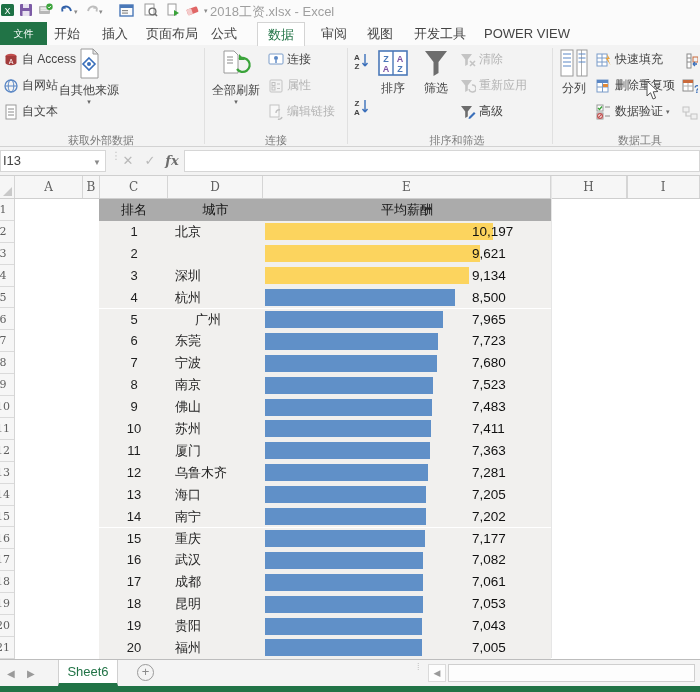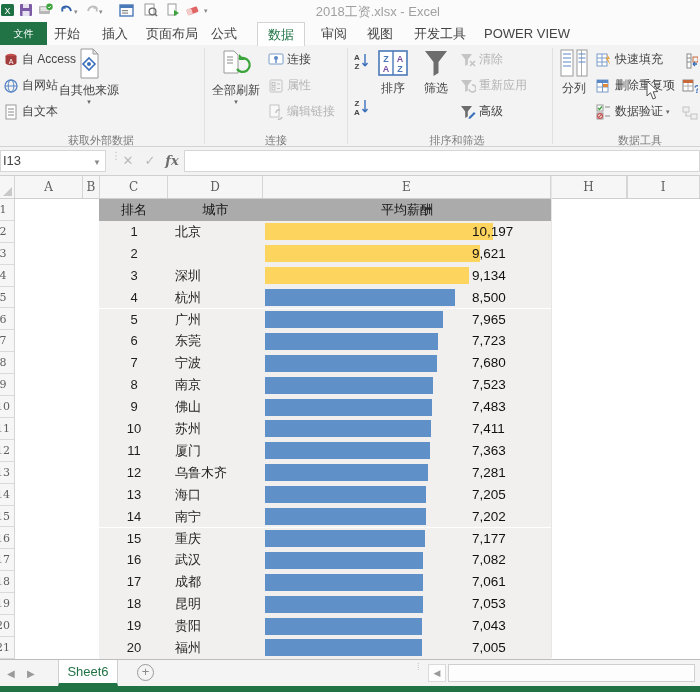--- a/index.html
+++ b/index.html
@@ -3,21 +3,21 @@
 <meta charset="utf-8">
 <style>
   html,body{margin:0;padding:0;}
   body{width:700px;height:692px;position:relative;overflow:hidden;
        font-family:"Liberation Sans",sans-serif;background:#ffffff;
        -webkit-font-smoothing:antialiased;}
   .abs{position:absolute;}
   
   #titlebar{left:0;top:0;width:700px;height:22px;background:#fbfbfb;}
   .qat-ico{position:absolute;top:2px;width:16px;height:16px;display:flex;align-items:center;justify-content:center;font-size:12px;}
-  #win-title{left:210px;top:3px;width:230px;text-align:right;font-size:13px;color:#9f9f9f;white-space:nowrap;}
+  #win-title{left:210px;top:3px;width:230px;text-align:left;font-size:13px;color:#9f9f9f;white-space:nowrap;}
   .mini-dd{position:absolute;top:8px;font-size:7px;color:#8a8a8a;}
   
   #tabrow{left:0;top:22px;width:700px;height:23px;background:#fbfbfb;}
   #file-tab{left:0;top:22px;width:47px;height:23px;background:#217346;color:#fff;
             font-size:10px;display:flex;align-items:center;justify-content:center;}
   .rtab{position:absolute;top:22px;height:23px;transform:translateX(-50%);
         display:flex;align-items:center;font-size:13px;color:#444;padding:0 10px;}
   .rtab.active{background:#ffffff;color:#217346;border:1px solid #d4d4d4;border-bottom:none;}
   
   #ribbon{left:0;top:45px;width:700px;height:102px;background:#f3f3f3;border-bottom:1px solid #d2d2d2;box-sizing:border-box;}
@@ -430,21 +430,21 @@
         <div class="val-cell" style="line-height: 21.9px;">9,134</div>
       </div>
       <div class="trow" style="top: 110.6px; height: 21.9px;">
         <div class="rank-cell" style="line-height: 21.9px;">4</div>
         <div class="city-cell" style="line-height: 21.9px;">杭州</div>
         <div class="bar" style="top: 2.45px; width: 190px; background: rgb(96, 144, 200);"></div>
         <div class="val-cell" style="line-height: 21.9px;">8,500</div>
       </div>
       <div class="trow" style="top: 132.5px; height: 21.9px;">
         <div class="rank-cell" style="line-height: 21.9px;">5</div>
-        <div class="city-cell" style="line-height: 21.9px;">广州</div>
+        <div class="city-cell" style="line-height: 21.9px; margin-left: 20px;">广州</div>
         <div class="bar" style="top: 2.45px; width: 178px; background: rgb(96, 144, 200);"></div>
         <div class="val-cell" style="line-height: 21.9px;">7,965</div>
       </div>
       <div class="trow" style="top: 154.4px; height: 21.9px;">
         <div class="rank-cell" style="line-height: 21.9px;">6</div>
         <div class="city-cell" style="line-height: 21.9px;">东莞</div>
         <div class="bar" style="top: 2.45px; width: 173px; background: rgb(96, 144, 200);"></div>
         <div class="val-cell" style="line-height: 21.9px;">7,723</div>
       </div>
       <div class="trow" style="top: 176.3px; height: 21.9px;">

